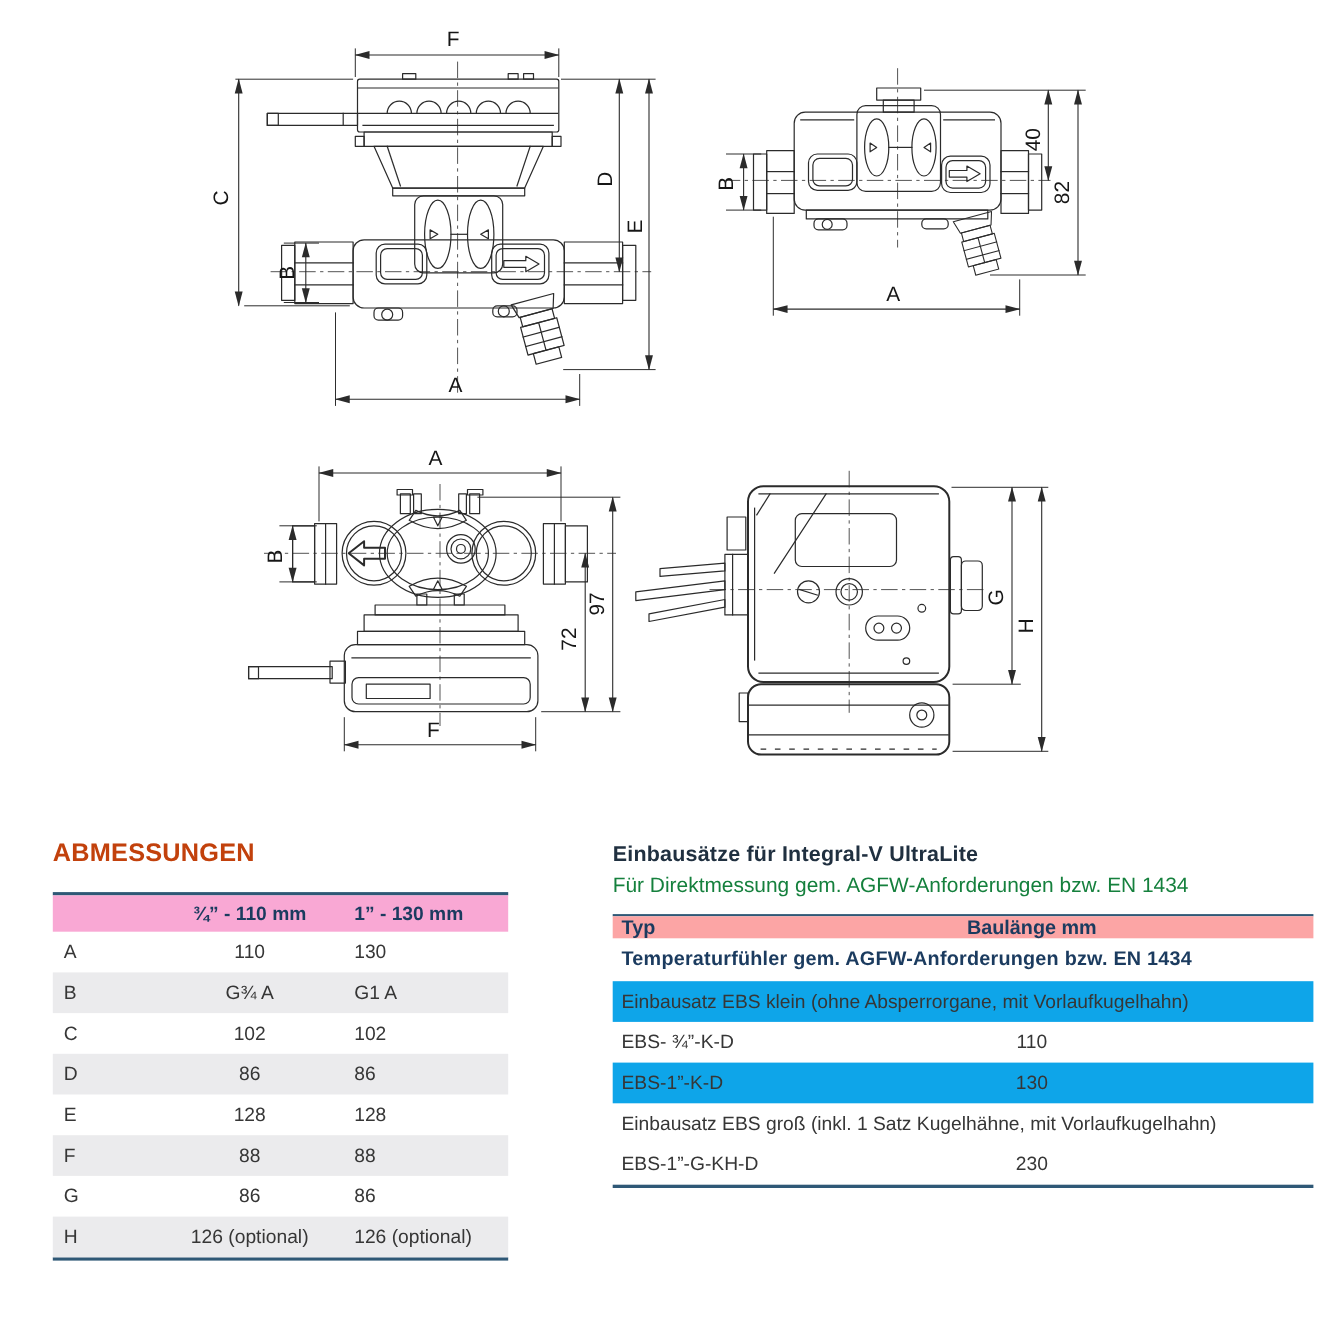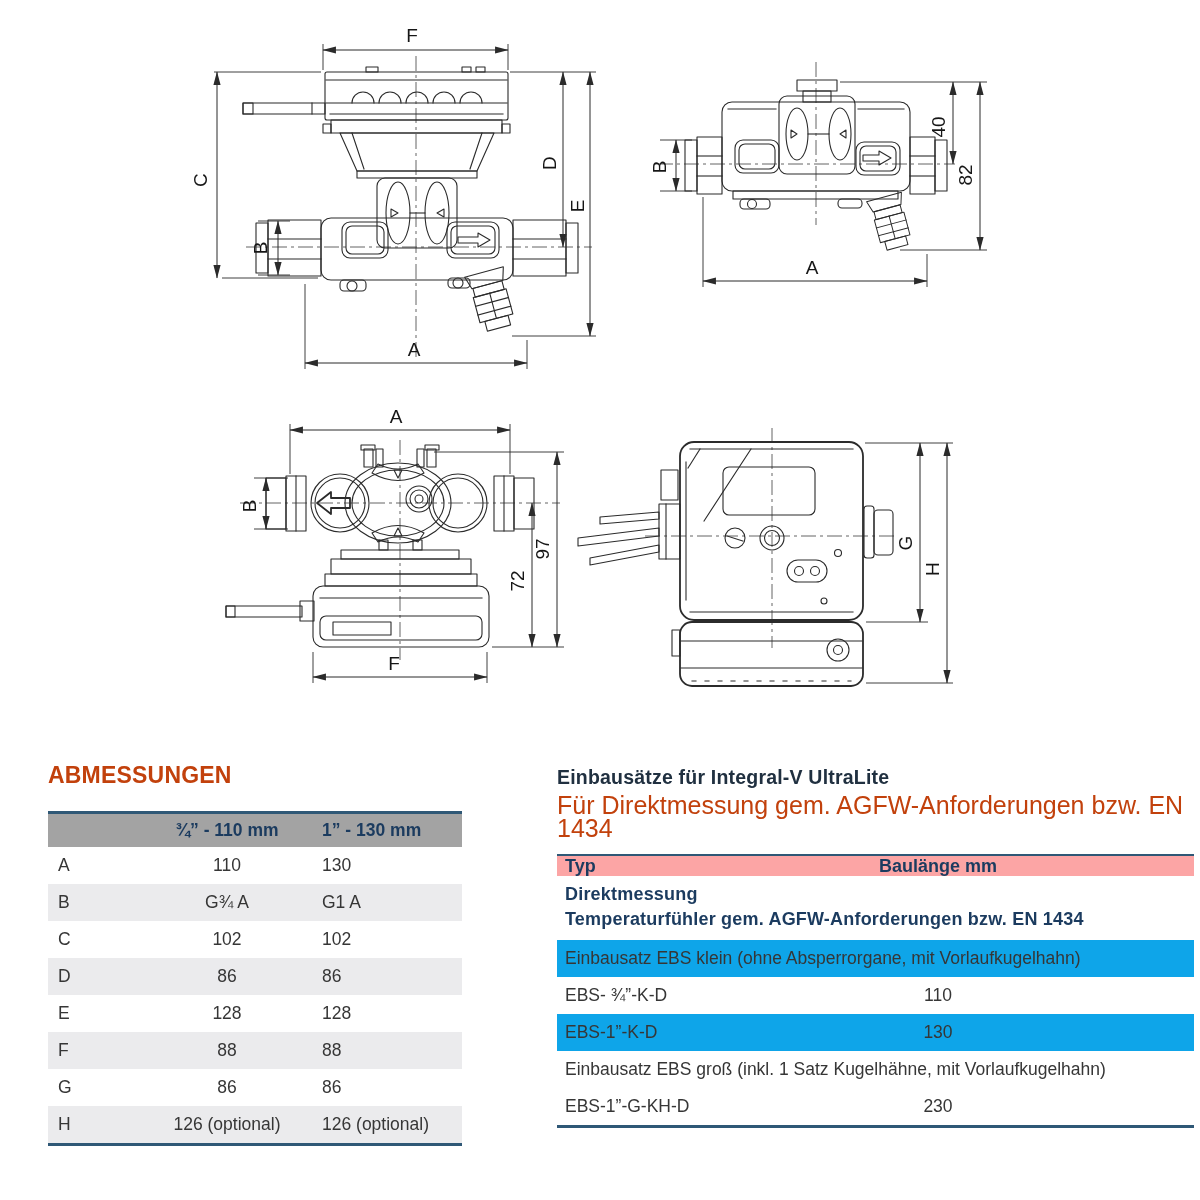--- a/index.html
+++ b/index.html
@@ -11,31 +11,31 @@
   .s2 {fill:none;stroke:#2b2b2b;stroke-width:1.8;stroke-linejoin:round;}
   .cl {fill:none;stroke:#3c3c3c;stroke-width:.8;stroke-dasharray:15 4 3 4;}
   .dim{fill:none;stroke:#2b2b2b;stroke-width:1;}
   .ext{fill:none;stroke:#2b2b2b;stroke-width:.9;}
   .dtx{font-family:"Liberation Sans",sans-serif;font-size:19px;fill:#161616;text-anchor:middle;}
 
   
   .abm{position:absolute;left:48px;top:762px;width:414px;}
   .abm h2{margin:0 0 23px 0;font-size:23px;line-height:26px;color:#c2410c;letter-spacing:.2px;}
   .lt{border-top:3px solid #2f5876;border-bottom:3px solid #2f5876;}
-  .lt .hd{display:flex;align-items:center;height:33px;background:#a3a3a3;color:#1b3b5f;font-weight:bold;font-size:17.5px;}
+  .lt .hd{display:flex;align-items:center;height:33px;background:#f9a8d4;color:#1b3b5f;font-weight:bold;font-size:17.5px;}
   .lt .row{display:flex;align-items:center;height:37px;font-size:17.5px;color:#363636;}
   .lt .row.alt{background:#ebebed;}
   .c0{width:84px;padding-left:10px;box-sizing:border-box;}
   .c1{width:190px;text-align:center;}
   .c2{width:124px;text-align:left;}
 
   
   .ebs{position:absolute;left:533px;top:766px;width:637px;margin-left:24px;}
   .ebs h2{margin:0;font-size:19.5px;line-height:23px;color:#203040;letter-spacing:.2px;}
-  .ebs .sub{margin:5px 0 0 0;font-size:25px;line-height:23px;color:#c2410c;}
+  .ebs .sub{margin:5px 0 0 0;font-size:19px;line-height:23px;color:#15803d;}
   .rt{margin-top:14px;border-top:2px solid #2f5876;border-bottom:3px solid #2f5876;}
   .rt .hd{display:flex;align-items:center;height:20px;background:#fca5a5;color:#1b3b5f;font-weight:bold;font-size:18px;}
   .tcell{flex:1;padding-left:8px;box-sizing:border-box;}
   .lcell{flex:none;width:220px;margin-right:146px;text-align:center;}
   .rt .grp{padding:6px 0 8px 8px;color:#1b3b5f;font-weight:bold;font-size:18px;line-height:25px;letter-spacing:.2px;}
   .rt .row{display:flex;align-items:center;height:37px;font-size:17.5px;color:#363636;}
   .rt .row.alt{background:#0ea5e9;}
 </style>
 </head>
 <body>
@@ -364,21 +364,20 @@
   
   <section class="ebs">
     <h2>Einbausätze für Integral-V UltraLite</h2>
     <p class="sub">Für Direktmessung gem. AGFW-Anforderungen bzw. EN 1434</p>
     <div class="rt">
       <div class="hd">
         <div class="tcell">Typ</div>
         <div class="lcell">Baulänge mm</div>
       </div>
       <div class="grp">
-        <div>Direktmessung</div>
         <div>Temperaturfühler gem. AGFW-Anforderungen bzw. EN 1434</div>
       </div>
       <div class="row alt">
         <div class="tcell">Einbausatz EBS klein (ohne Absperrorgane, mit Vorlaufkugelhahn)</div>
       </div>
       <div class="row">
         <div class="tcell">EBS- ¾”-K-D</div>
         <div class="lcell">110</div>
       </div>
       <div class="row alt">

